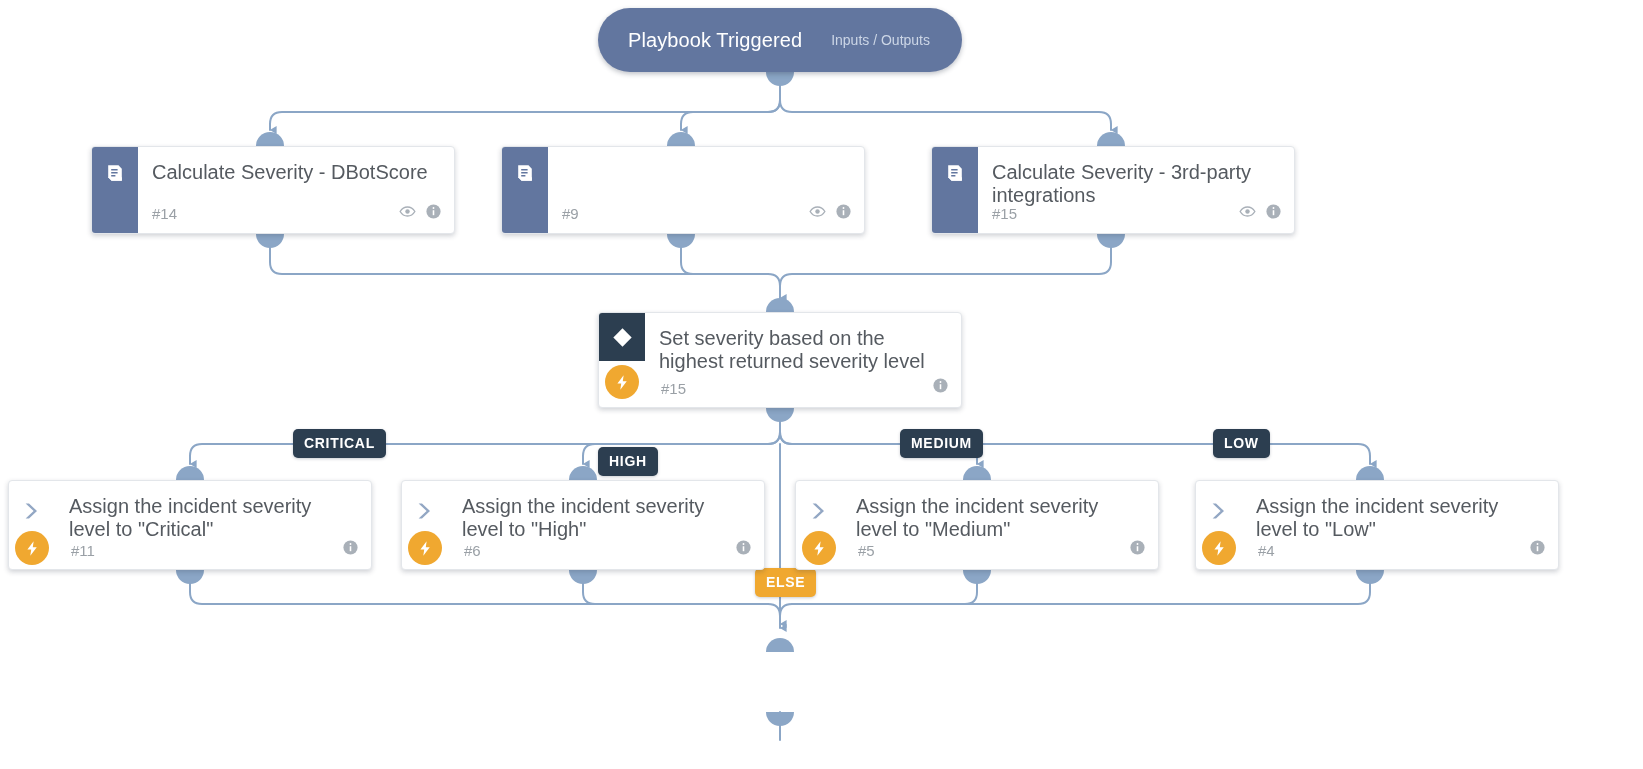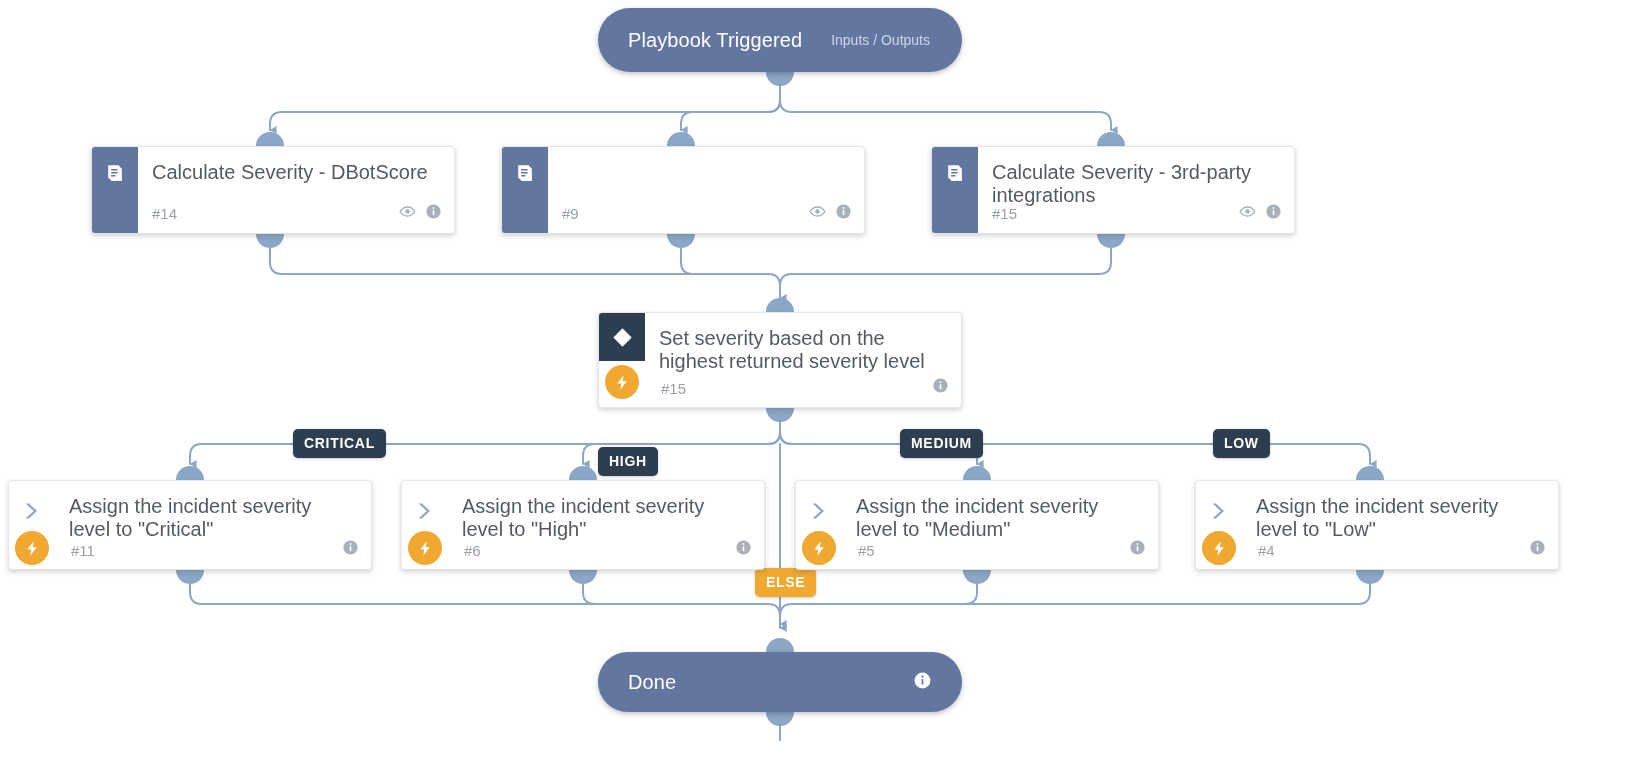--- a/index.html
+++ b/index.html
@@ -391,24 +391,14 @@
           <svg width="17" height="17" viewBox="0 0 24 24" fill="currentColor">
             <circle cx="12" cy="12" r="10"></circle>
             <rect x="10.9" y="10.2" width="2.2" height="7" fill="#ffffff"></rect>
             <circle cx="12" cy="7.1" r="1.35" fill="#ffffff"></circle>
           </svg>
         </span>
       </div>
     </div>
   </div>
 
-  <div class="node pill" style="left:598px;top:652px;width:364px;height:60px;">
-    <span class="pill-title">Done</span>
-    <span class="pill-info ico-info-w">
-      <svg width="19" height="19" viewBox="0 0 24 24" fill="currentColor">
-        <circle cx="12" cy="12" r="10"></circle>
-        <rect x="10.9" y="10.2" width="2.2" height="7" fill="#62769f"></rect>
-        <circle cx="12" cy="7.1" r="1.35" fill="#62769f"></circle>
-      </svg>
-    </span>
-  </div>
 
 </div>
 
 </body></html>

